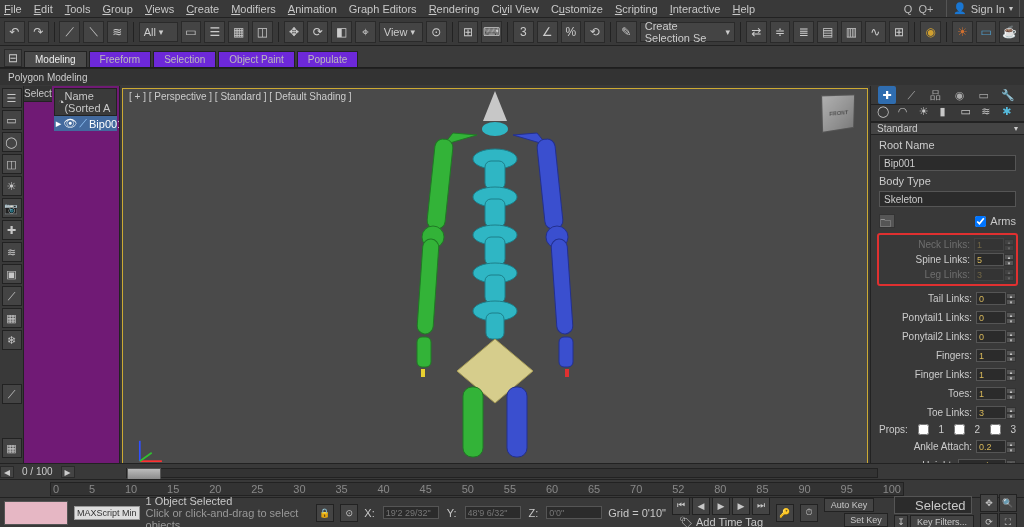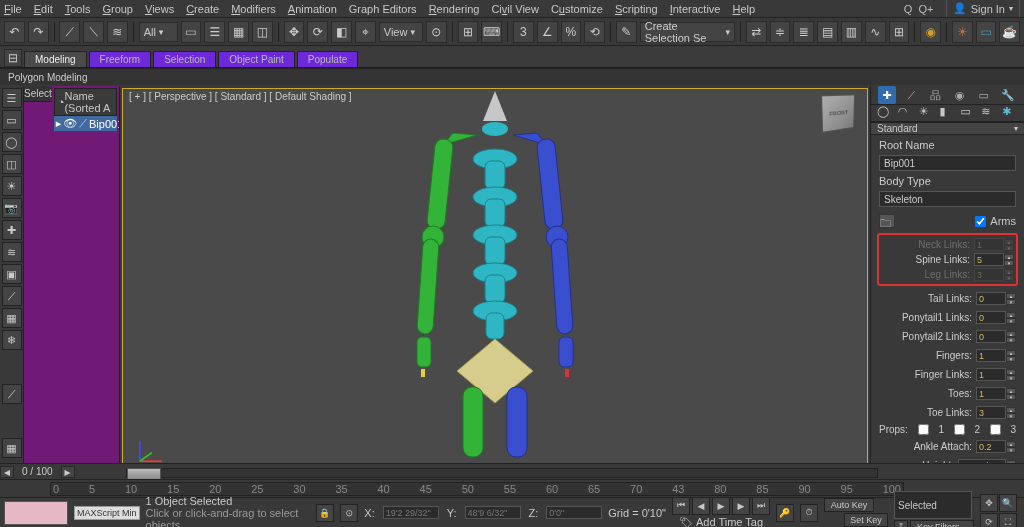--- a/index.html
+++ b/index.html
@@ -79,21 +79,21 @@
 .status{position:absolute;left:0;right:0;bottom:0;height:30px;background:#393939;border-top:1px solid #222;display:flex;align-items:center;gap:6px;padding:0 4px;font-size:10px;}
 .status .chip{width:64px;height:24px;background:#e6b7c4;border:1px solid #555;}
 .status .mxs{font-size:9px;color:#333;background:#ddd;padding:1px 2px;border:1px solid #999;}
 .status .mid{flex:1;display:flex;flex-direction:column;gap:0px;}
 .status .coords{display:flex;align-items:center;gap:8px;}
 .status .coords .cv{width:56px;height:13px;background:#2b2b2b;border:1px solid #555;color:#777;font-size:9px;padding:0 2px;}
 .status .tr{display:flex;align-items:center;gap:2px;}
 .status .tbtn2{width:18px;height:18px;background:#444;border:1px solid #222;display:flex;align-items:center;justify-content:center;font-size:9px;}
 .status .autokey{width:50px;height:14px;background:#444;border:1px solid #222;font-size:9px;display:flex;align-items:center;justify-content:center;}
 .status .setkey{width:44px;height:14px;background:#444;border:1px solid #222;font-size:9px;display:flex;align-items:center;justify-content:center;margin-left:20px;}
-.status .keydrop{width:78px;height:28px;background:#2b2b2b;border:1px solid #555;font-size:10px;padding:0 3px;display:flex;align-items:center;}
+.status .keydrop{width:78px;height:18px;background:#2b2b2b;border:1px solid #555;font-size:13px;padding:0 20px;display:flex;align-items:center;}
 .status .keyfilt{width:64px;height:14px;background:#444;border:1px solid #222;font-size:9px;display:flex;align-items:center;justify-content:center;}
 
 .slider-track{height:10px;background:#333;border:1px solid #222;position:relative;margin:2px 6px 0 6px;}
 .slider-thumb{position:absolute;left:0;top:-1px;width:34px;height:12px;background:linear-gradient(#bcbcbc,#8b8b8b);border:1px solid #555;}
 .frame-read{font-size:10px;color:#ccc;margin:0 8px;}
 </style>
 </head>
 <body>
 
 <div class="menubar">
@@ -484,21 +484,21 @@
         <span>25</span>
         <span>30</span>
         <span>35</span>
         <span>40</span>
         <span>45</span>
         <span>50</span>
         <span>55</span>
         <span>60</span>
         <span>65</span>
         <span>70</span>
-        <span>43</span>
+        <span>52</span>
         <span>80</span>
         <span>85</span>
         <span>90</span>
         <span>95</span>
         <span>100</span>
     </div>
   </div>
 </div>
 
 <div class="status">

